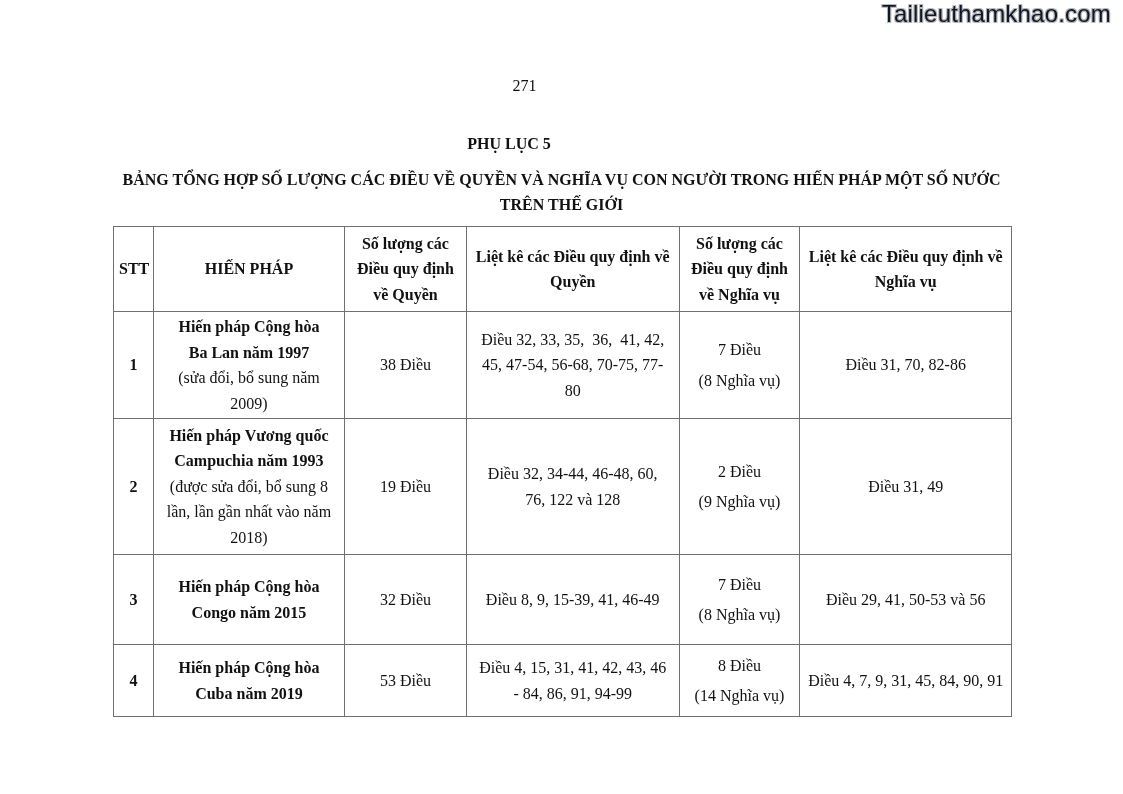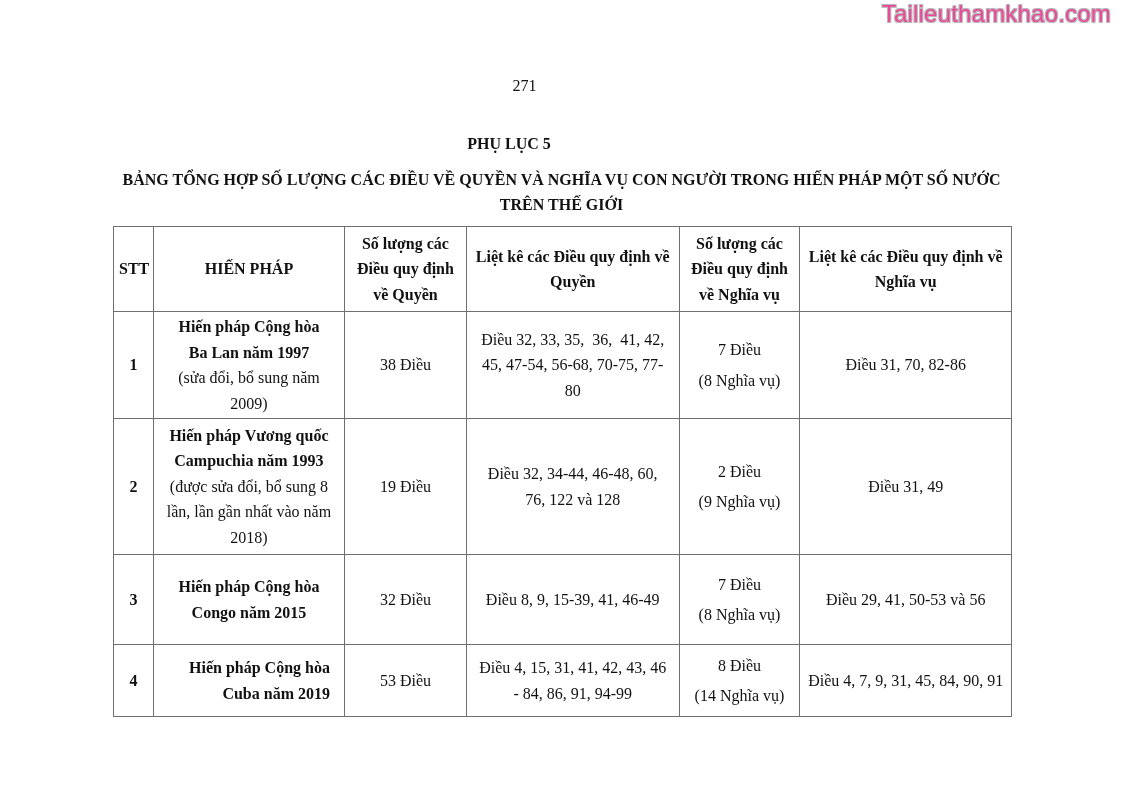--- a/index.html
+++ b/index.html
@@ -14,21 +14,21 @@
     overflow: hidden;
     font-family: "Liberation Serif", "DejaVu Serif", serif;
     color: #111111;
   }
   .watermark {
     position: absolute;
     top: 0px;
     right: 12px;
     font-family: "Liberation Sans", "DejaVu Sans", sans-serif;
     font-size: 24px;
-    color: #ec4899;
+    color: #0f172a;
     letter-spacing: 0.2px;
     text-shadow:
       -1px -1px 0 #b8b8b8,
        1px -1px 0 #b8b8b8,
       -1px  1px 0 #b8b8b8,
        1px  1px 0 #b8b8b8;
     line-height: 28px;
   }
   .page-number {
     position: absolute;
@@ -159,21 +159,21 @@
       <td>32 Điều</td>
       <td style="padding:2px 4px;">Điều 8, 9, 15-39, 41, 46-49</td>
       <td>
         <span class="dc-line1">7 Điều</span>
         <span class="line">(8 Nghĩa vụ)</span>
       </td>
       <td>Điều 29, 41, 50-53 và 56</td>
     </tr>
     <tr class="r4">
       <td class="bold">4</td>
-      <td style="padding:2px 14px;text-align:right;">
+      <td style="padding:2px 14px;">
         <span class="bold">Hiến pháp Cộng hòa Cuba năm 2019</span>
       </td>
       <td>53 Điều</td>
       <td style="padding:2px 10px;">Điều 4, 15, 31, 41, 42, 43, 46 - 84, 86, 91, 94-99</td>
       <td>
         <span class="dc-line1">8 Điều</span>
         <span class="line">(14 Nghĩa vụ)</span>
       </td>
       <td style="padding:2px 6px;">Điều 4, 7, 9, 31, 45, 84, 90, 91</td>
     </tr>

